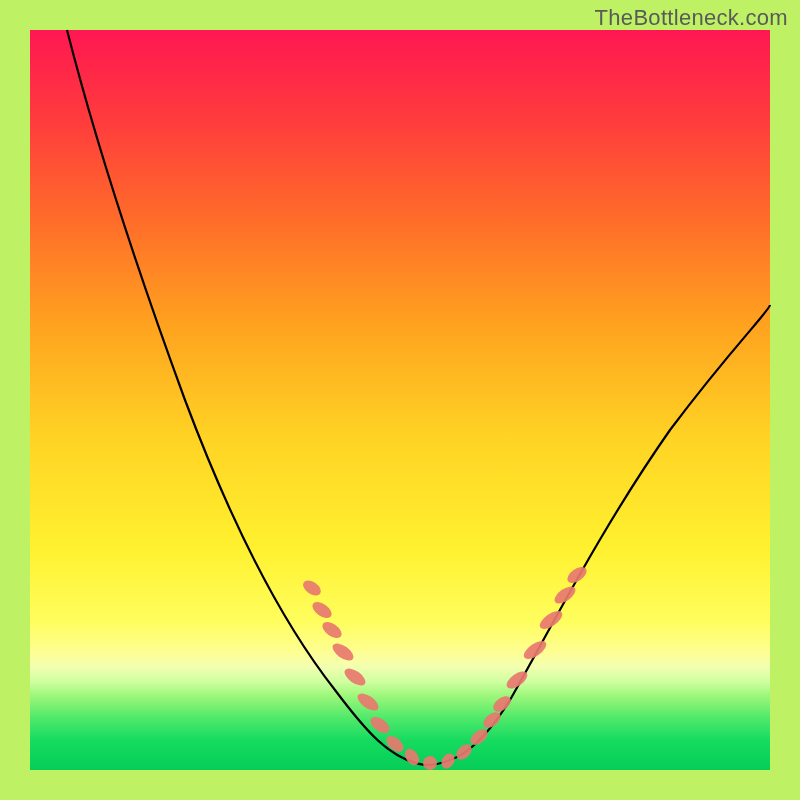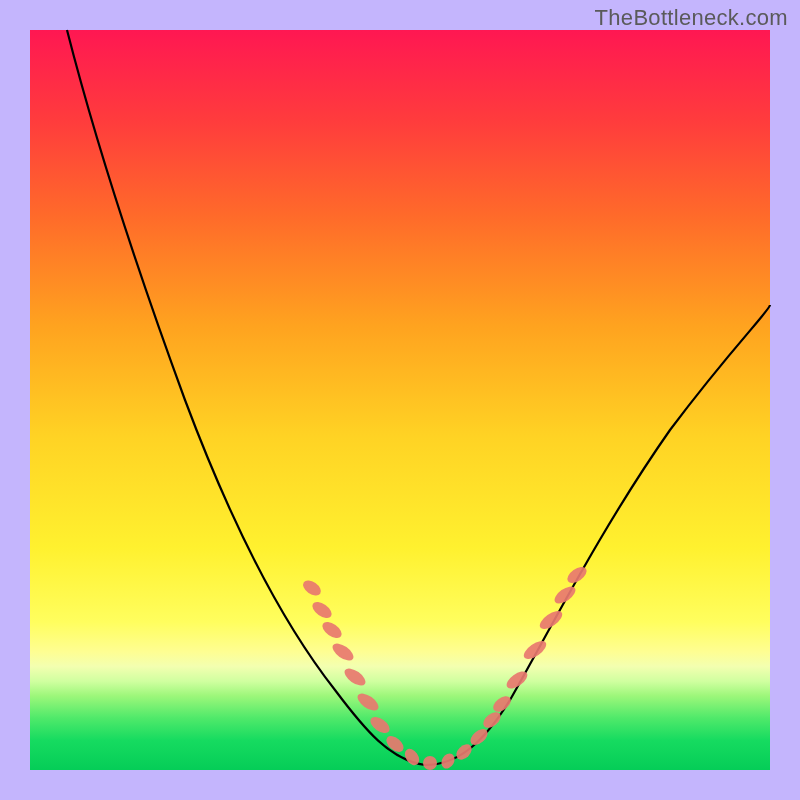--- a/index.html
+++ b/index.html
@@ -7,21 +7,21 @@
     padding: 0;
     width: 800px;
     height: 800px;
     overflow: hidden;
     font-family: Arial, Helvetica, sans-serif;
   }
   .frame {
     position: relative;
     width: 800px;
     height: 800px;
-    background: #c4b5fd;
+    background: #bef264;
   }
   .plot {
     position: absolute;
     top: 30px;
     left: 30px;
     width: 740px;
     height: 740px;
     background: linear-gradient(to bottom,
       #ff1752 0%,
       #ff3b3d 12%,

